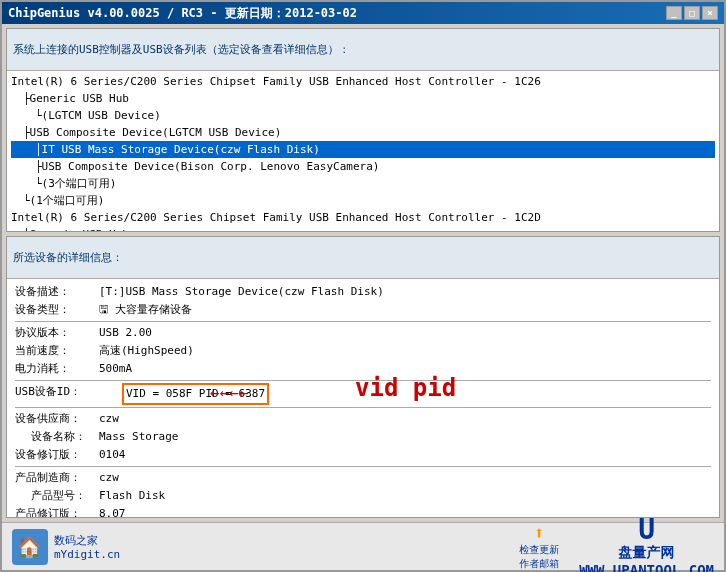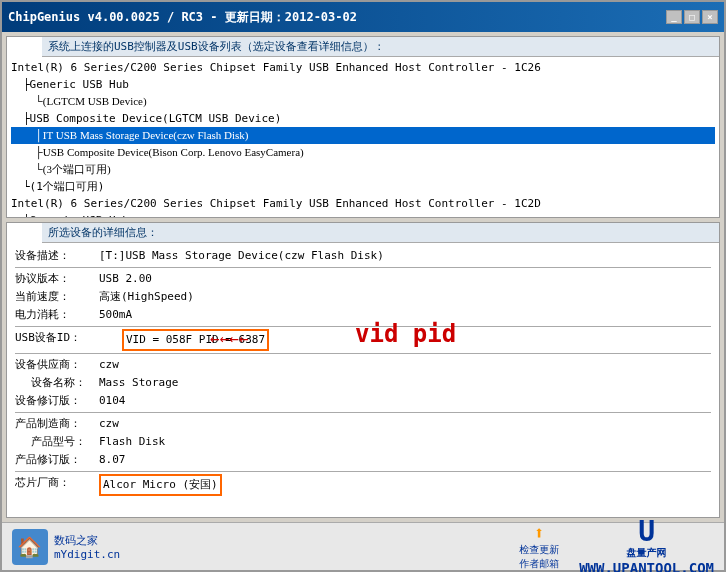--- a/index.html
+++ b/index.html
@@ -21,21 +21,21 @@
     }
     .title-bar {
       background: linear-gradient(to right, #003c7b, #1b6db5);
       color: white;
       padding: 3px 6px;
       font-size: 12px;
       font-weight: bold;
       display: flex;
       justify-content: space-between;
       align-items: center;
-      height: 30px;
+      height: 22px;
       flex-shrink: 0;
     }
     .title-buttons {
       display: flex;
       gap: 2px;
     }
     .title-btn {
       width: 16px;
       height: 14px;
       background: #c0c0c0;
@@ -54,46 +54,45 @@
       padding: 4px;
       gap: 4px;
       overflow: hidden;
     }
     .section {
       background: white;
       border: 1px solid #999;
     }
     .section-header {
       background: #e0e8f0;
-      padding: 2px 6px;
+      padding: 13px 6px;
       font-size: 11px;
       color: #003366;
       border-bottom: 1px solid #aaa;
-      margin-left: 35px;
     }
     .device-list {
       padding: 2px 4px;
       font-size: 11px;
       line-height: 17px;
       overflow-y: auto;
       max-height: 160px;
       background: white;
     }
     .device-list .item {
       white-space: nowrap;
       color: #000;
       padding-left: 0;
     }
     .device-list .item.selected {
       background: #0066cc;
       color: white;
       display: block;
     }
     .device-list .indent1 { padding-left: 12px; }
-    .device-list .indent2 { padding-left: 24px; font-family: Liberation Serif, serif; }
+    .device-list .indent2 { padding-left: 24px; }
     .info-section {
       flex: 1;
       overflow: hidden;
     }
     .info-content {
       padding: 4px 8px;
       font-size: 11px;
       line-height: 18px;
       overflow-y: auto;
       height: 100%;
@@ -171,21 +170,21 @@
       flex-direction: column;
       align-items: center;
     }
     .brand-u {
       font-size: 28px;
       font-weight: bold;
       color: #003399;
       line-height: 1;
     }
     .brand-text {
-      font-size: 10px;
+      font-size: 14px;
       color: #003399;
       font-weight: bold;
     }
     .divider {
       height: 1px;
       background: #aaa;
       margin: 2px 0;
     }
     .info-sub { padding-left: 20px; }
   </style>
@@ -225,20 +224,24 @@
 
     <div class="section info-section">
       <div class="section-header">
         <span>所选设备的详细信息：</span>
       </div>
       <div class="info-content" style="position:relative;">
         <div class="info-row">
           <span class="info-label">设备描述：</span>
           <span class="info-value">[T:]USB Mass Storage Device(czw Flash Disk)</span>
         </div>
+        <div class="info-row">
+          <span class="info-label">设备类型：</span>
+          <span class="info-value">🖫 大容量存储设备</span>
+        </div>
         <div class="divider"></div>
         <div class="info-row">
           <span class="info-label">协议版本：</span>
           <span class="info-value">USB 2.00</span>
         </div>
         <div class="info-row">
           <span class="info-label">当前速度：</span>
           <span class="info-value">高速(HighSpeed)</span>
         </div>
         <div class="info-row">

